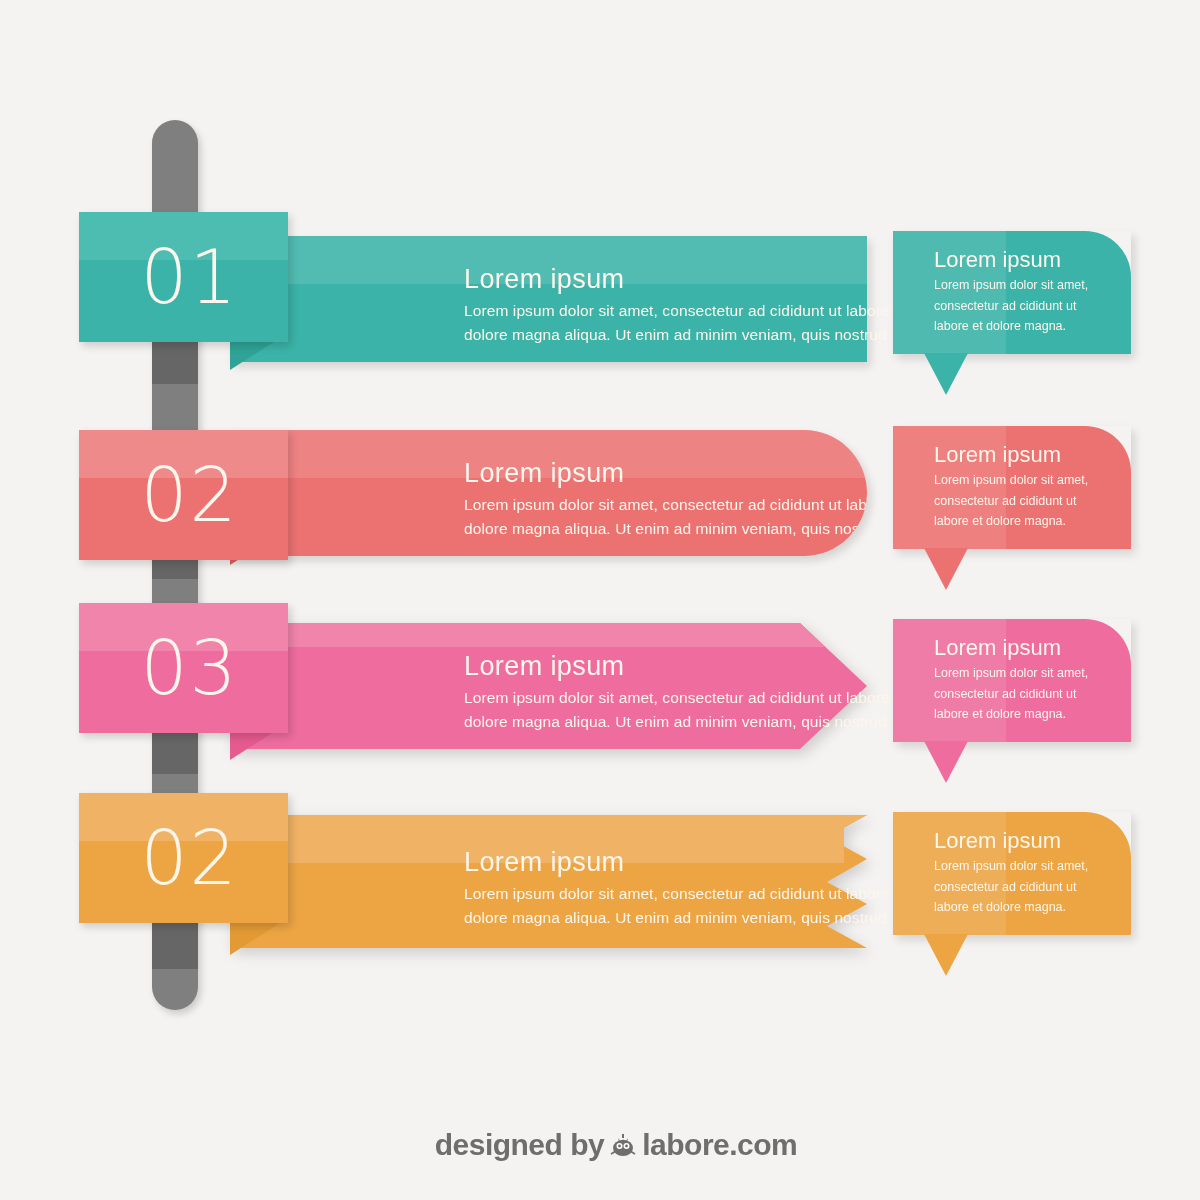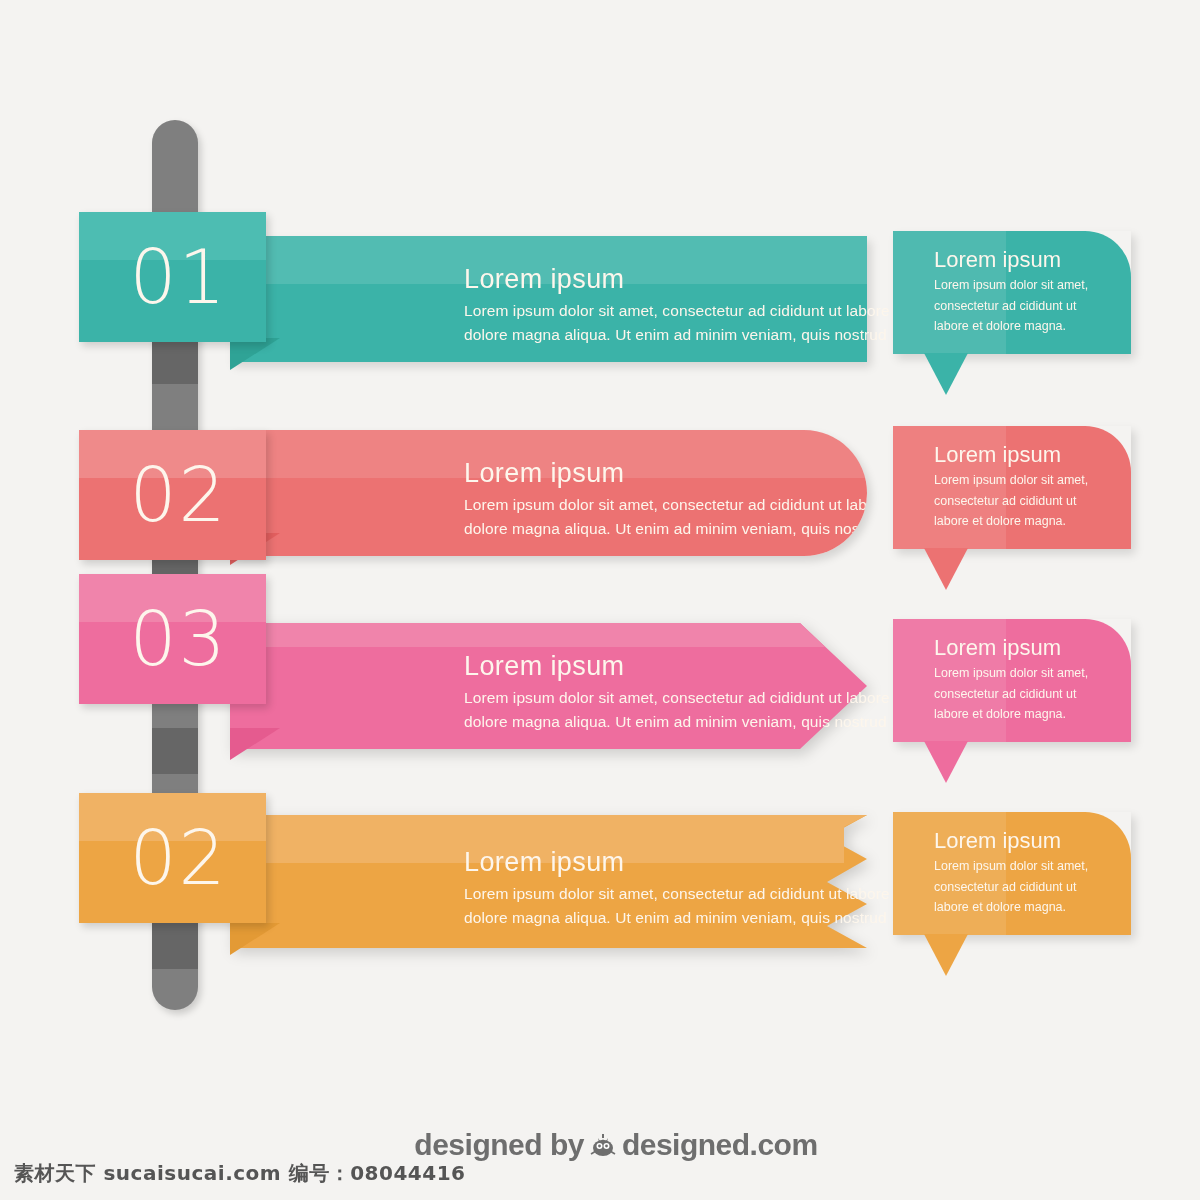--- a/index.html
+++ b/index.html
@@ -38,21 +38,21 @@
     background: #666666;
   }
 
   
   .row { position: absolute; left: 0; }
 
   
   .num-tab {
     position: absolute;
     left: 79px;
-    width: 187px;
+    width: 209px;
     height: 130px;
     z-index: 6;
     box-shadow: 3px 4px 8px rgba(0,0,0,0.16);
   }
   .num-tab .tab-top {
     position: absolute;
     left: 0; top: 0;
     width: 100%; height: 48px;
   }
   .num-tab .tab-bot {
@@ -309,21 +309,21 @@
       </svg>
       <div class="bar-text">
         <div class="bar-title">Lorem ipsum</div>
         <div class="bar-body">
           <span>Lorem ipsum dolor sit amet, consectetur ad cididunt ut labore et</span><br>
           <span>dolore magna aliqua. Ut enim ad minim veniam, quis nostrud .</span>
         </div>
       </div>
     </div>
 
-    <div class="num-tab" style="top:574px">
+    <div class="num-tab" style="top:603px">
       <div class="tab-top" style="background:#f084ab;"></div>
       <div class="tab-bot" style="background:#ee6d9e;"></div>
       <div class="num">03</div>
     </div>
 
     <div class="bubble" style="top:619px">
       <div class="bubble-body" style="background:#ee6d9e;"></div>
       <div class="bubble-lite"></div>
       <div class="bubble-tail" style="border-top-color:#ee6d9e;"></div>
       <div class="bubble-text">
@@ -388,18 +388,17 @@
         <circle cx="11.5" cy="16" r="3" fill="#ffffff"></circle>
         <circle cx="18.5" cy="16" r="3" fill="#ffffff"></circle>
         <circle cx="11.5" cy="16" r="1.4" fill="#6e6e6e"></circle>
         <circle cx="18.5" cy="16" r="1.4" fill="#6e6e6e"></circle>
         <path d="M10 8 L12 11 L15 9.5 L18 11 L20 8 L19 12 L11 12 Z" fill="#6e6e6e"></path>
         <rect x="14" y="4" width="2" height="4" fill="#6e6e6e"></rect>
         <path d="M3 24 L8 21" stroke="#6e6e6e" stroke-width="1.6" fill="none"></path>
         <path d="M27 24 L22 21" stroke="#6e6e6e" stroke-width="1.6" fill="none"></path>
       </svg>
     </span>
-    <span>designed.com</span>
+    <span>labore.com</span>
   </div>
 
-  <div class="watermark">素材天下 sucaisucai.com  编号：08044416</div>
 
 </div>
 
 </body></html>

